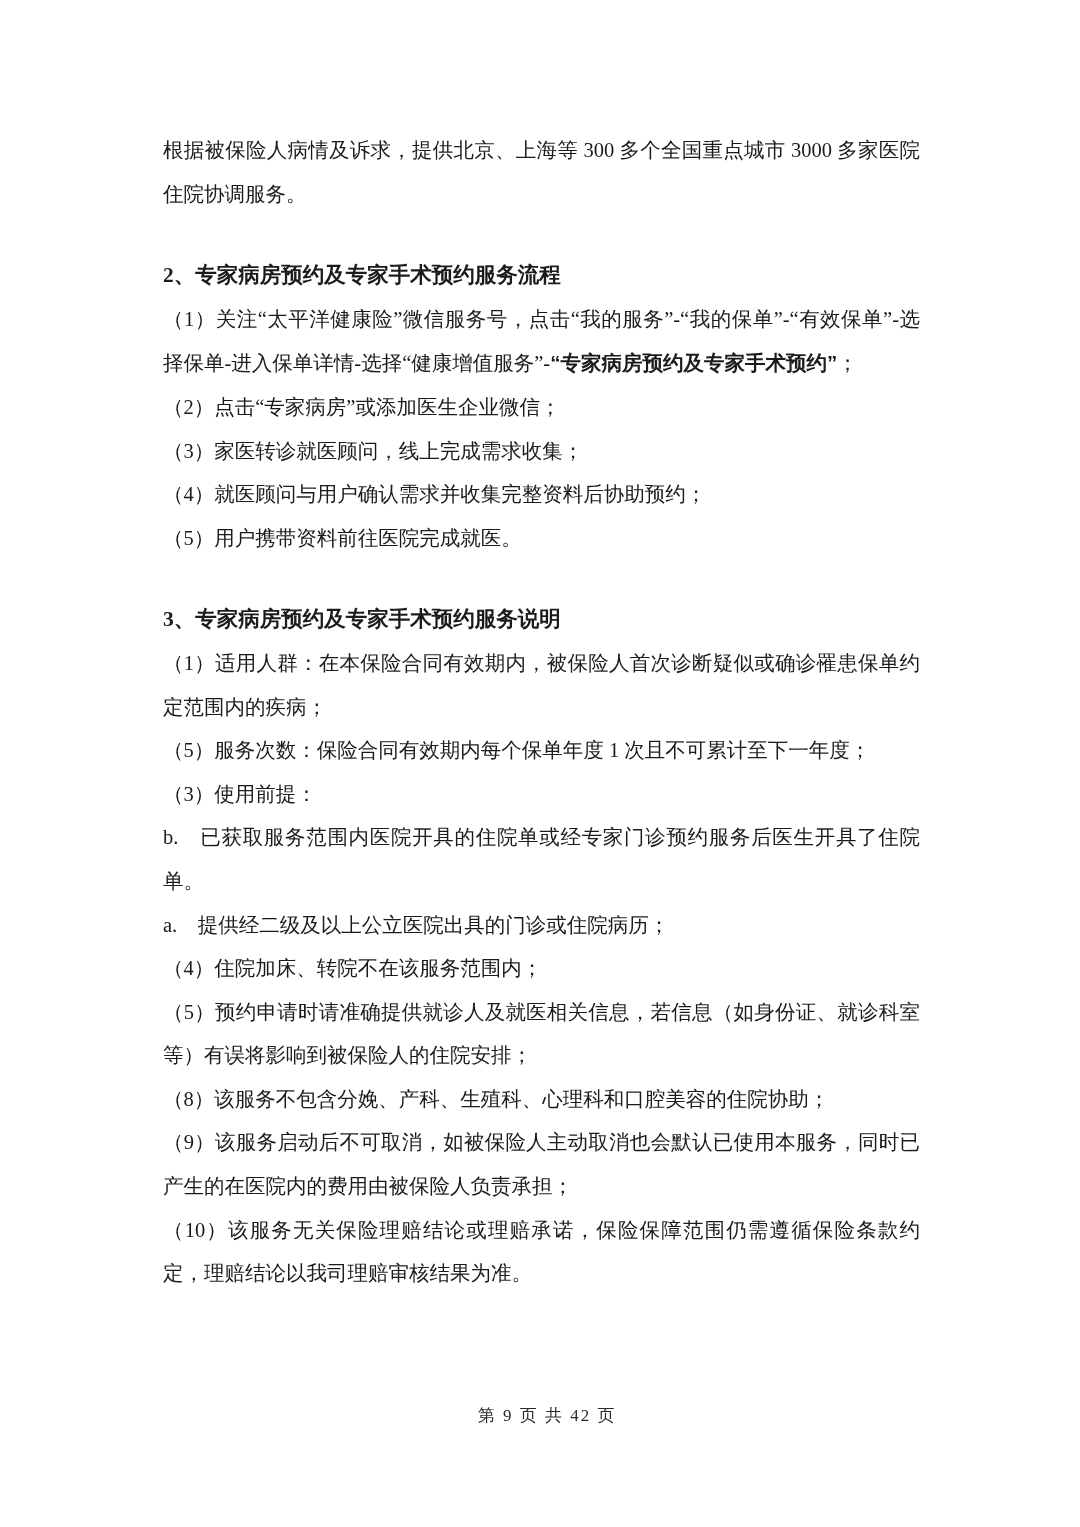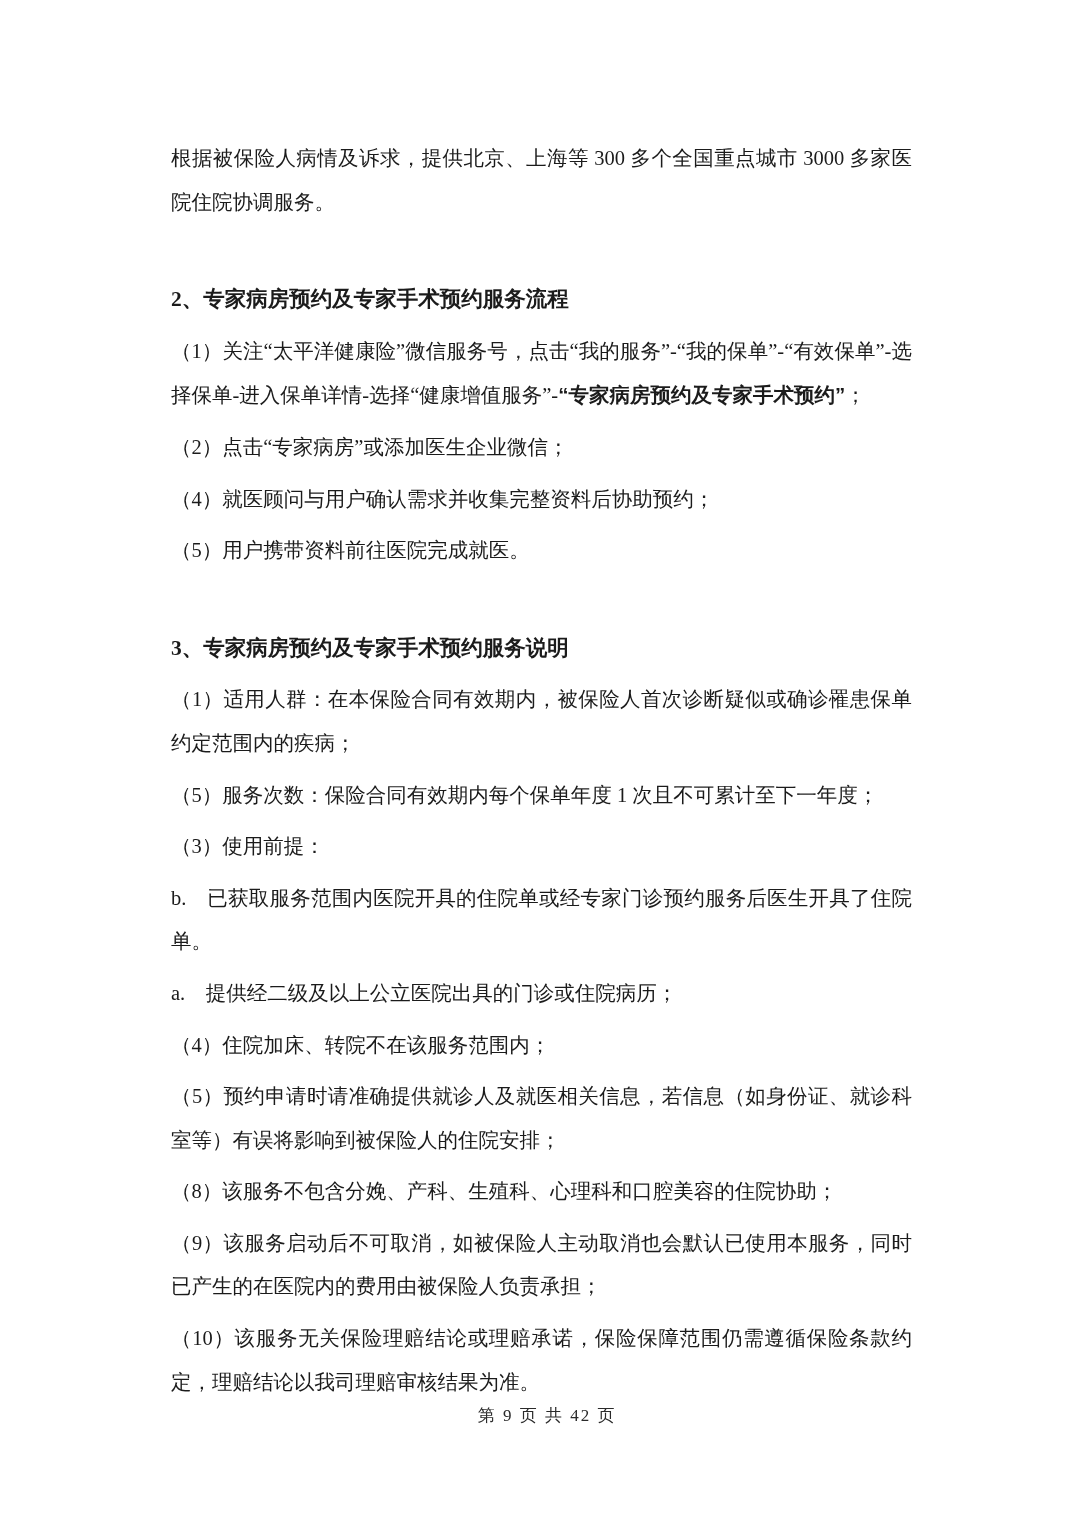--- a/index.html
+++ b/index.html
@@ -16,21 +16,21 @@
     top:129px;
     left:163px;
     width:757px;
     font-family:"Liberation Serif","DejaVu Serif",serif;
     font-size:20.5px;
     line-height:43.6px;
     text-align:justify;
     text-justify:inter-ideograph;
   }
   .content p{
-    margin:8px;
+    margin:0;
     padding:0;
   }
   .body-para{
     font-family:"Liberation Serif","DejaVu Serif",serif;
     font-weight:400;
   }
   .heading{
     font-family:Liberation Serif, serif;
     font-weight:700;
     font-size:21.5px;
@@ -57,20 +57,21 @@
 </head>
 <body>
 
 <div class="page">
   <div class="content" id="content">
       <p class="body-para"><span class="run">根据被保险人病情及诉求，提供北京、上海等 300 多个全国重点城市 3000 多家医院住院协调服务。</span></p>
       <div class="spacer"></div>
       <p class="heading"><span class="run">2、专家病房预约及专家手术预约服务流程</span></p>
       <p class="body-para"><span class="run">（1）关注“太平洋健康险”微信服务号，点击“我的服务”-“我的保单”-“有效保单”-选择保单-进入保单详情-选择“健康增值服务”-</span><span class="run run-bold">“专家病房预约及专家手术预约”</span><span class="run">；</span></p>
       <p class="body-para"><span class="run">（2）点击“专家病房”或添加医生企业微信；</span></p>
+      <p class="body-para"><span class="run">（3）家医转诊就医顾问，线上完成需求收集；</span></p>
       <p class="body-para"><span class="run">（4）就医顾问与用户确认需求并收集完整资料后协助预约；</span></p>
       <p class="body-para"><span class="run">（5）用户携带资料前往医院完成就医。</span></p>
       <div class="spacer"></div>
       <p class="heading"><span class="run">3、专家病房预约及专家手术预约服务说明</span></p>
       <p class="body-para"><span class="run">（1）适用人群：在本保险合同有效期内，被保险人首次诊断疑似或确诊罹患保单约定范围内的疾病；</span></p>
       <p class="body-para"><span class="run">（5）服务次数：保险合同有效期内每个保单年度 1 次且不可累计至下一年度；</span></p>
       <p class="body-para"><span class="run">（3）使用前提：</span></p>
       <p class="body-para"><span class="run">b.　已获取服务范围内医院开具的住院单或经专家门诊预约服务后医生开具了住院单。</span></p>
       <p class="body-para"><span class="run">a.　提供经二级及以上公立医院出具的门诊或住院病历；</span></p>
       <p class="body-para"><span class="run">（4）住院加床、转院不在该服务范围内；</span></p>

